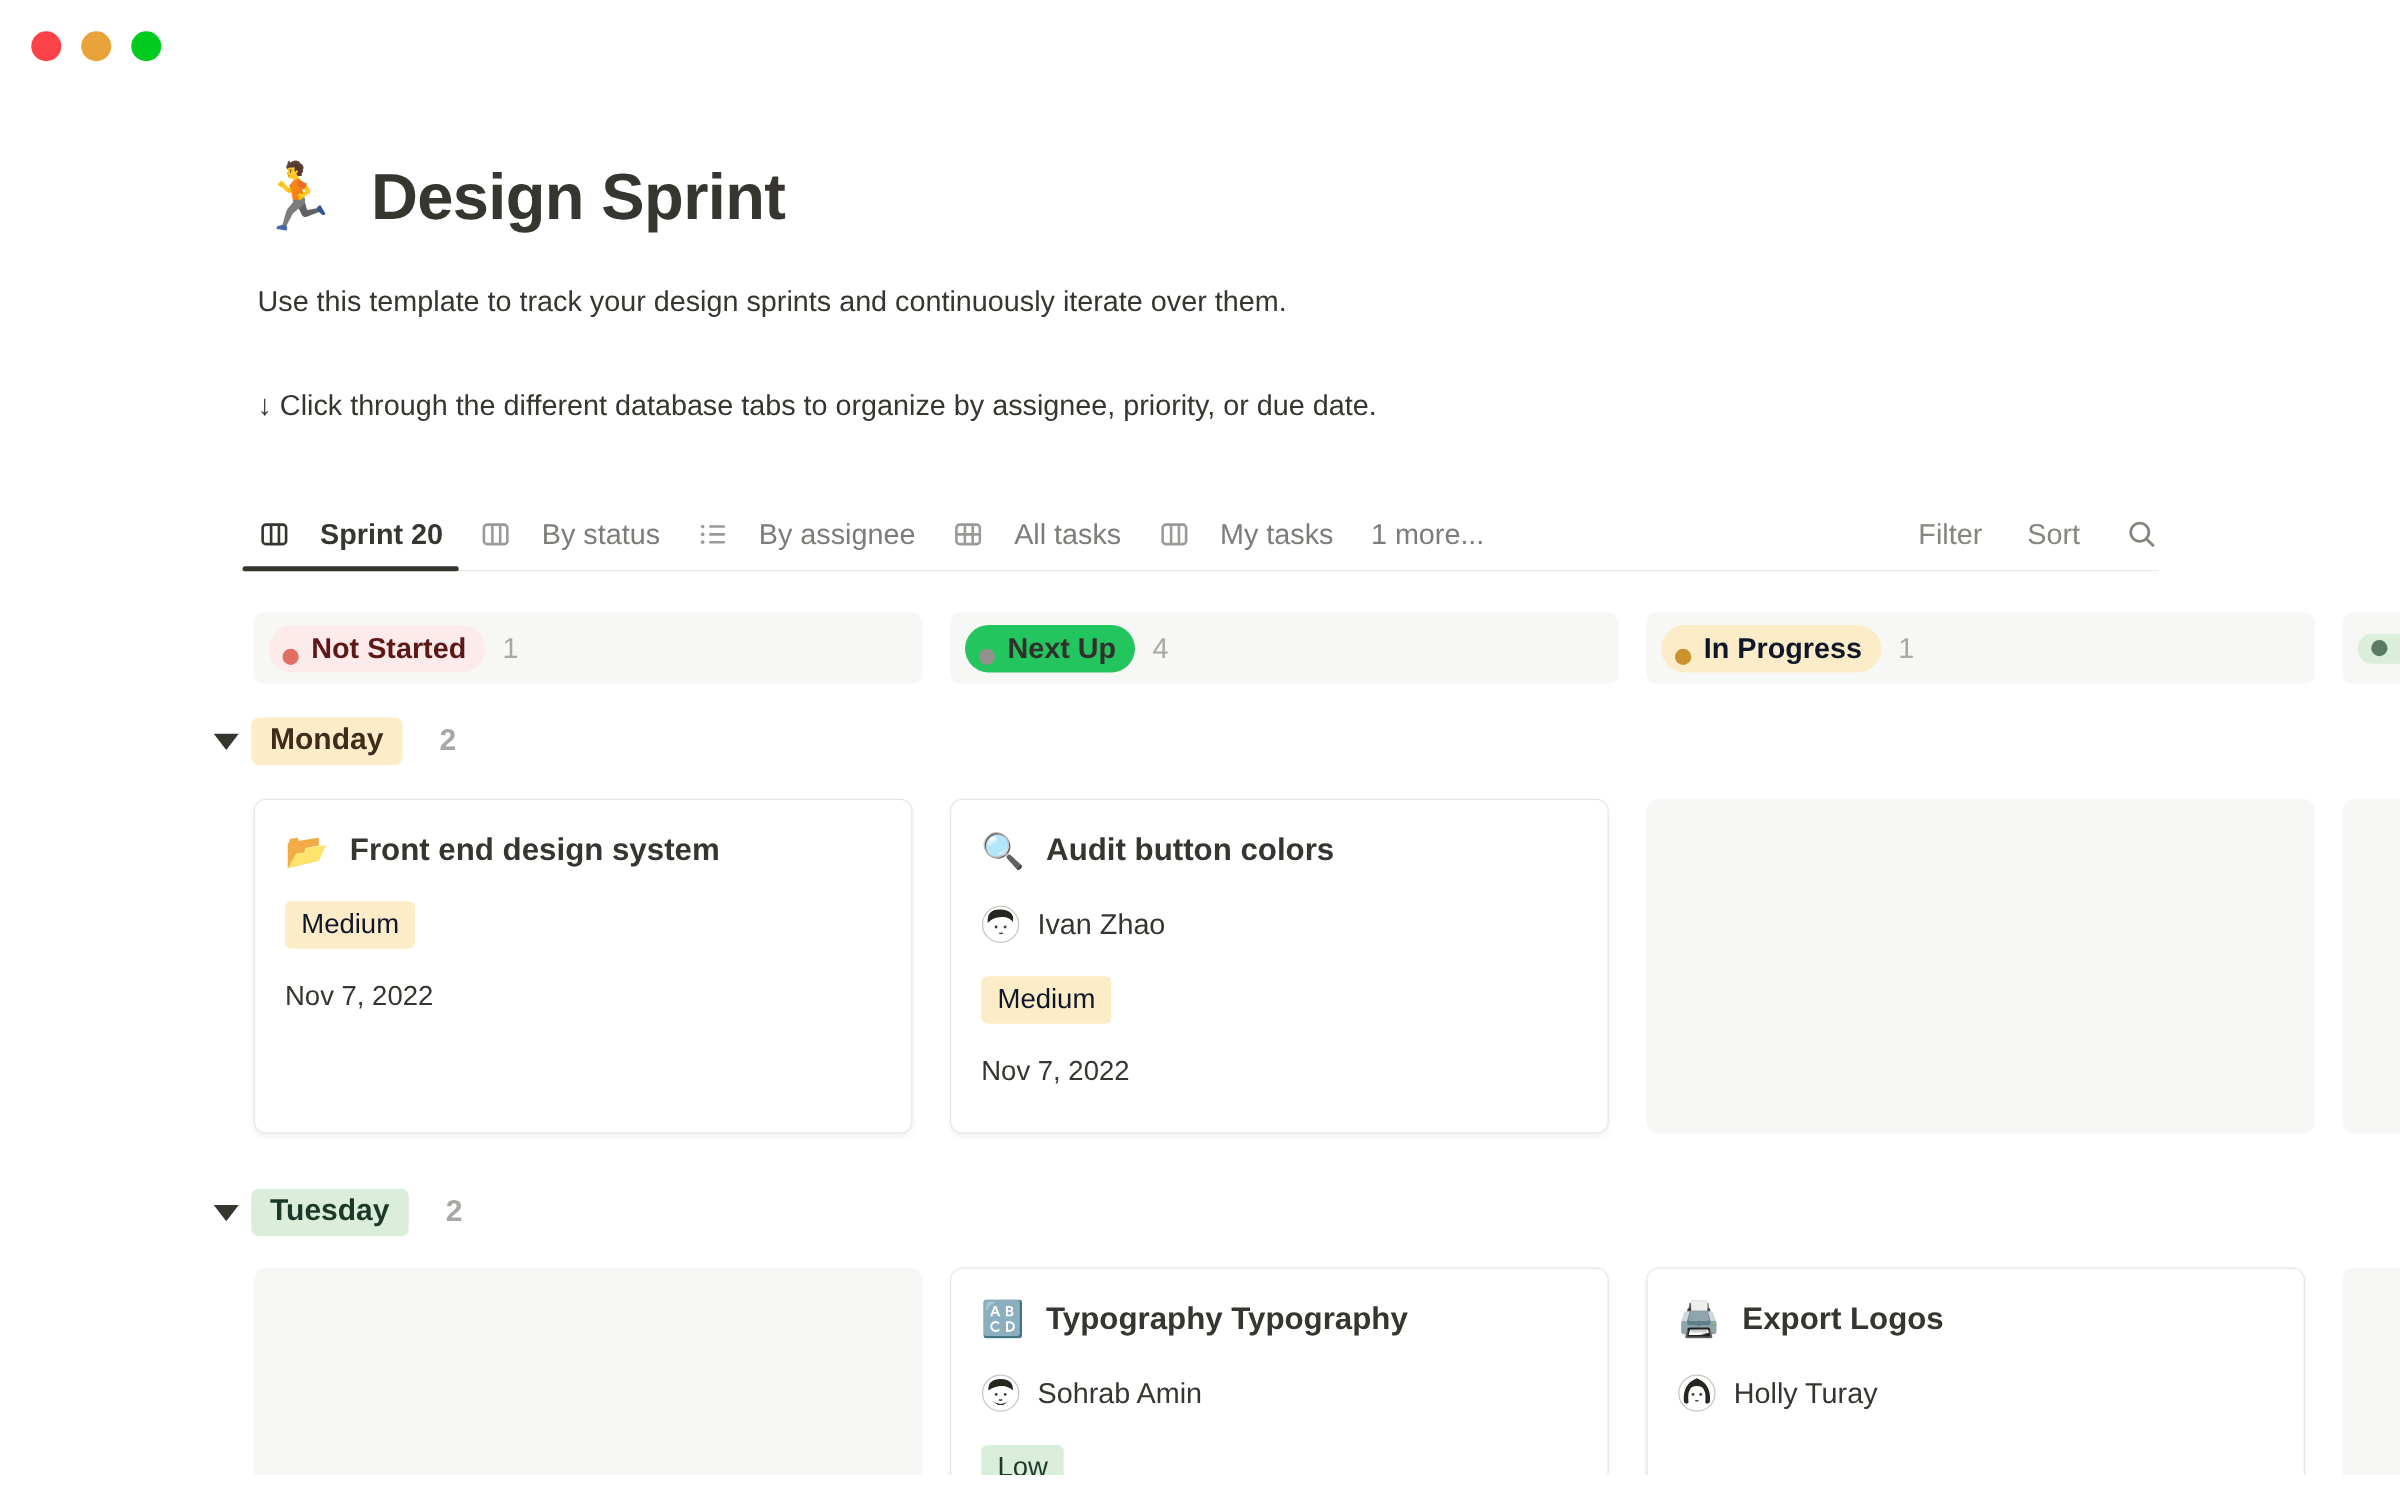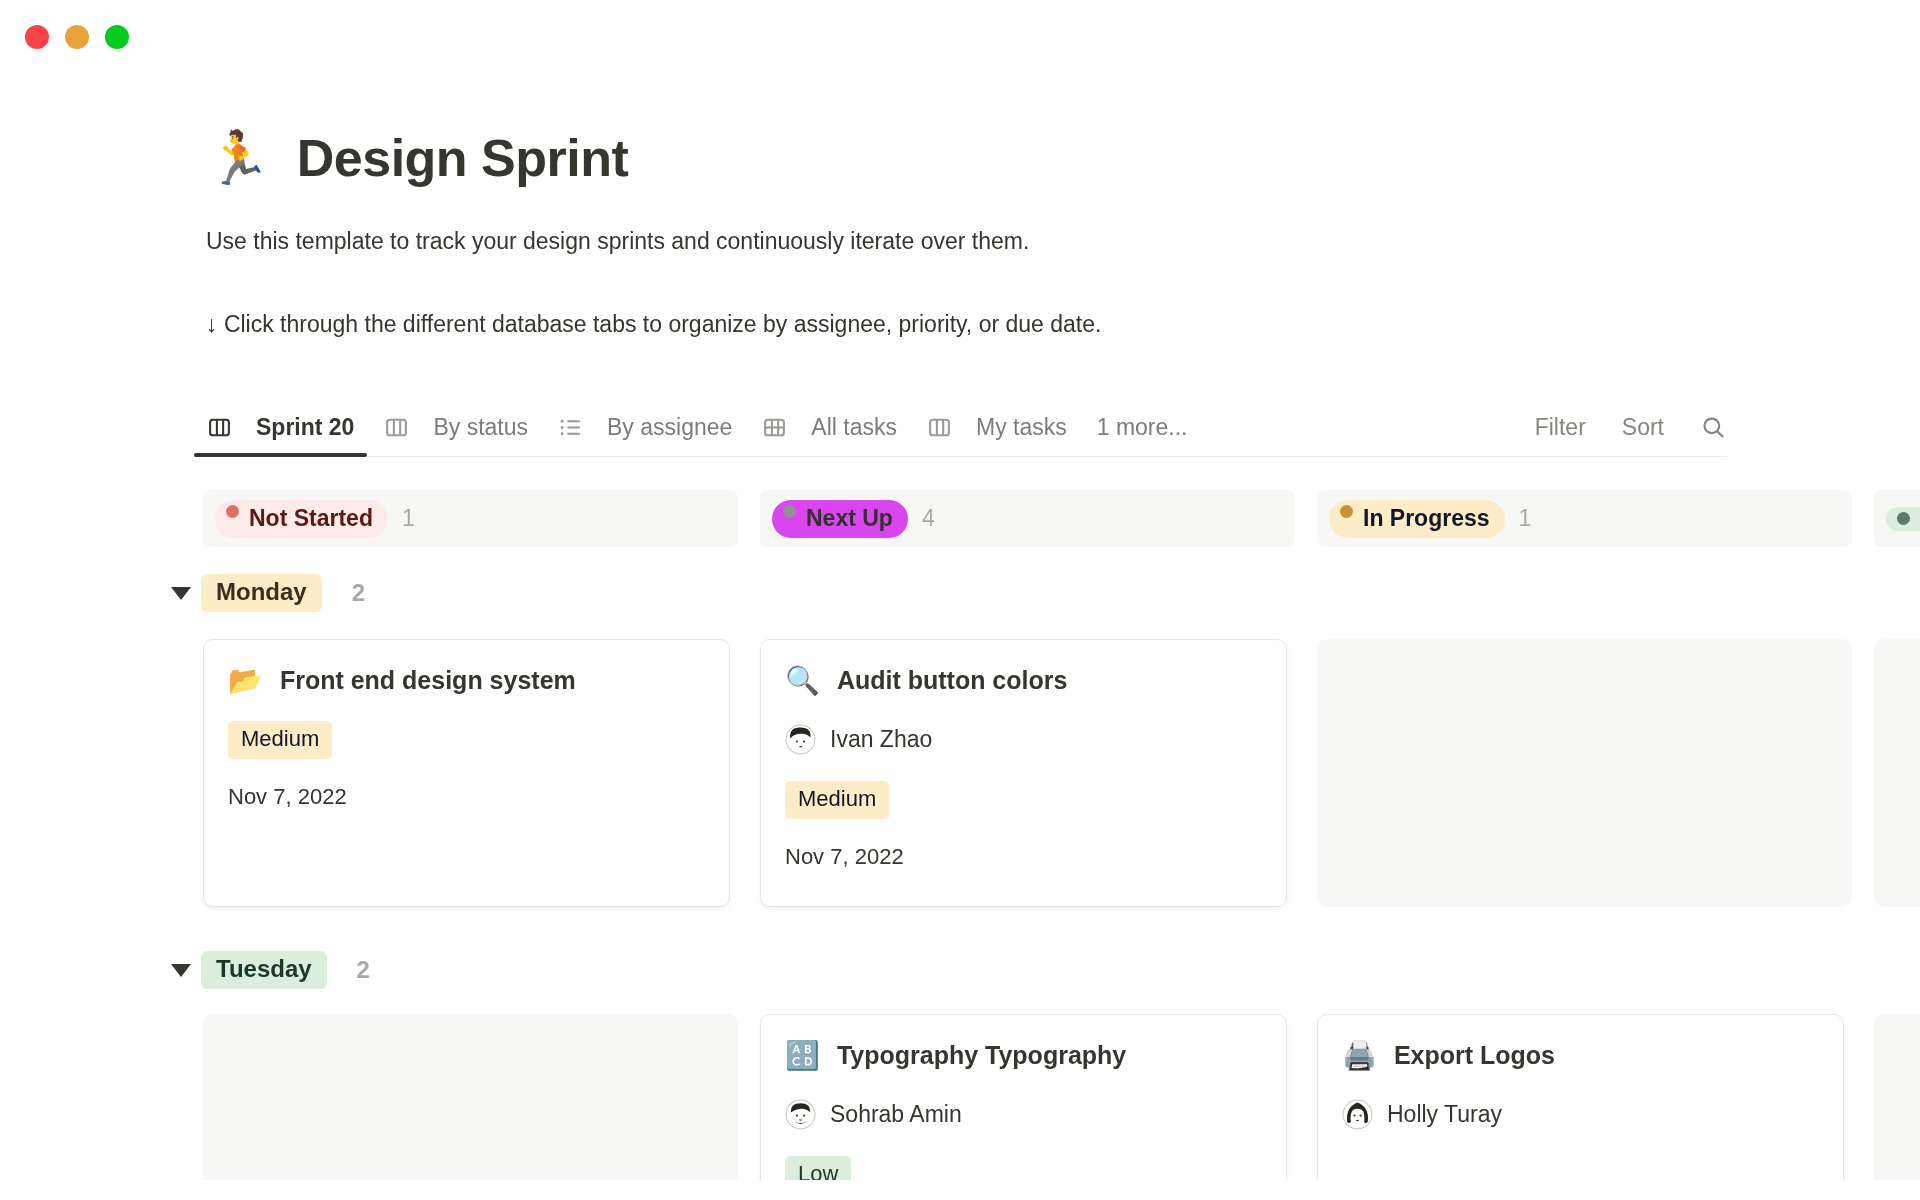--- a/index.html
+++ b/index.html
@@ -34,25 +34,25 @@
   .search-btn { display:flex; align-items:center; }
   .search-btn svg { stroke:#87857E; }
 
   
   .board { position:absolute; left:203px; top:490px; width:2500px; }
   .b-row { display:flex; gap:22px; }
   .cell { width:535px; flex:none; }
 
   .head-cell { height:57px; background:#F7F7F5; border-radius:8px; display:flex; align-items:center;
                padding:0 12px; overflow:hidden; }
-  .status-pill { display:inline-flex; align-items:flex-start; gap:10px; padding:5px 15px 6px 11px;
+  .status-pill { display:inline-flex; align-items:flex-end; gap:10px; padding:5px 15px 6px 11px;
                  border-radius:999px; font-size:23px; font-weight:600; white-space:nowrap; flex:none; }
   .dot { width:13px; height:13px; border-radius:50%; flex:none; }
   .pill-red    { background:#FDEBEC; color:#5D1715; } .pill-red .dot{ background:#E16F64; }
-  .pill-gray   { background:#d946ef; color:#32302C; } .pill-gray .dot{ background:#91918E; }
+  .pill-gray   { background:#22c55e; color:#32302C; } .pill-gray .dot{ background:#91918E; }
   .pill-yellow { background:#FDECC8; color:#0f172a; } .pill-yellow .dot{ background:#CB912F; }
   .pill-green  { background:#DBEDDB; color:#1C3829; } .pill-green .dot{ background:#5B7A68; }
   .head-count { margin-left:14px; font-size:23px; color:#A9A8A4; font-weight:500; }
 
   .group-row { margin-top:27px; height:38px; display:flex; align-items:center; }
   .group-row.second { margin-top:44px; }
   .toggle { width:40px; margin-left:-42px; display:flex; justify-content:center; align-items:center; cursor:pointer; }
   .tri { width:0; height:0; border-left:10px solid transparent; border-right:10px solid transparent;
          border-top:13px solid #37352F; }
   .group-tag { padding:4px 15px 6px; border-radius:6px; font-size:24px; font-weight:700; }

